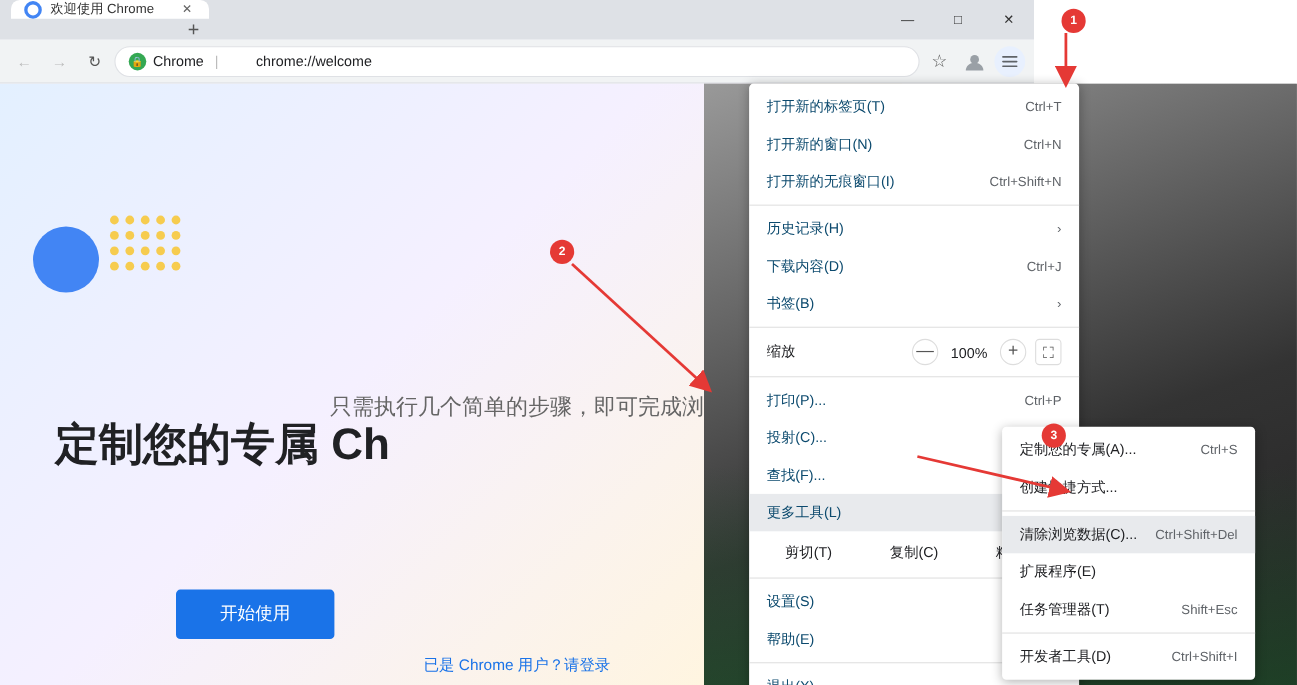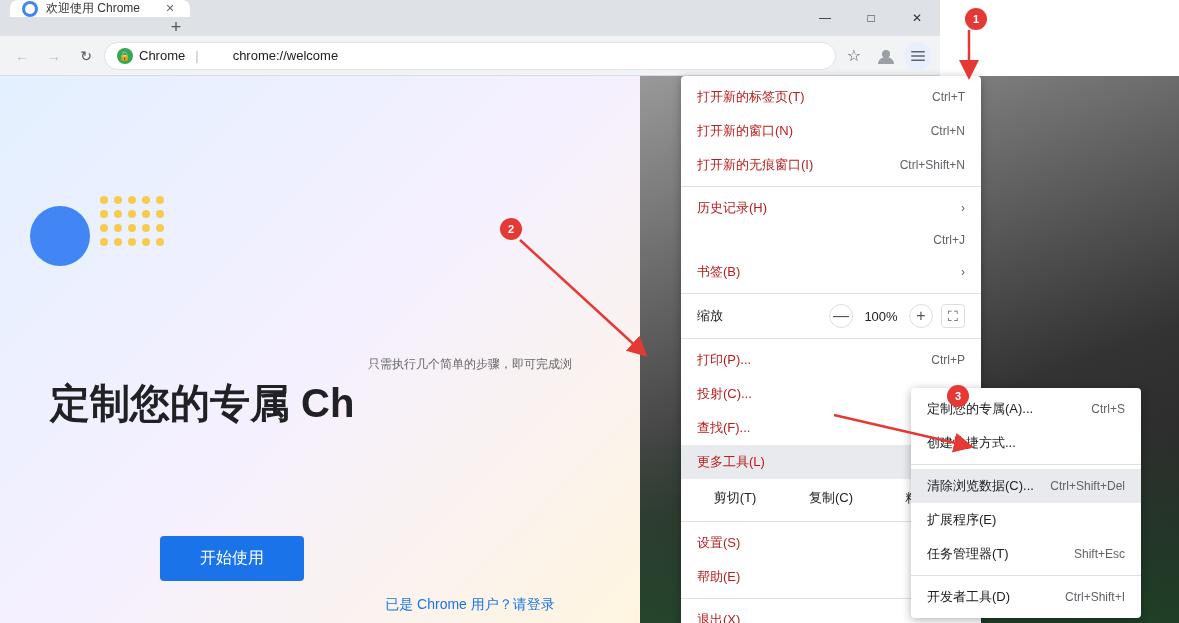--- a/index.html
+++ b/index.html
@@ -207,21 +207,21 @@
       background: #fbbc04;
       border-radius: 50%;
       opacity: 0.7;
     }
     .page-subtitle {
       position: absolute;
       top: 280px;
       left: 0;
       right: 0;
       text-align: center;
-      font-size: 12px;
+      font-size: 20px;
       color: #666;
     }
     .page-title {
       position: absolute;
       top: 300px;
       left: 0;
       width: 550px;
       font-size: 40px;
       font-weight: bold;
       color: #202124;
@@ -283,21 +283,21 @@
       display: flex;
       align-items: center;
       padding: 8px 16px;
       cursor: pointer;
       position: relative;
     }
     .menu-item.highlighted { background: #e8eaed; }
     .menu-item-label {
       flex: 1;
       font-size: 13px;
-      color: #b91c1c;
+      color: #0c4a6e;
     }
     .menu-item-shortcut {
       font-size: 12px;
       color: #5f6368;
       margin-left: auto;
     }
     .menu-item-arrow {
       font-size: 12px;
       color: #5f6368;
       margin-left: 8px;
@@ -540,20 +540,21 @@
     <div class="menu-item">
       <span class="menu-item-label">打开新的无痕窗口(I)</span>
       <span class="menu-item-shortcut">Ctrl+Shift+N</span>
     </div>
     <div class="menu-divider"></div>
     <div class="menu-item">
       <span class="menu-item-label">历史记录(H)</span>
       <span class="menu-item-arrow">›</span>
     </div>
     <div class="menu-item">
+      <span class="menu-item-label">下载内容(D)</span>
       <span class="menu-item-shortcut">Ctrl+J</span>
     </div>
     <div class="menu-item">
       <span class="menu-item-label">书签(B)</span>
       <span class="menu-item-arrow">›</span>
     </div>
     <div class="menu-divider"></div>
 
     <div class="zoom-row">
       <span class="zoom-label">缩放</span>

